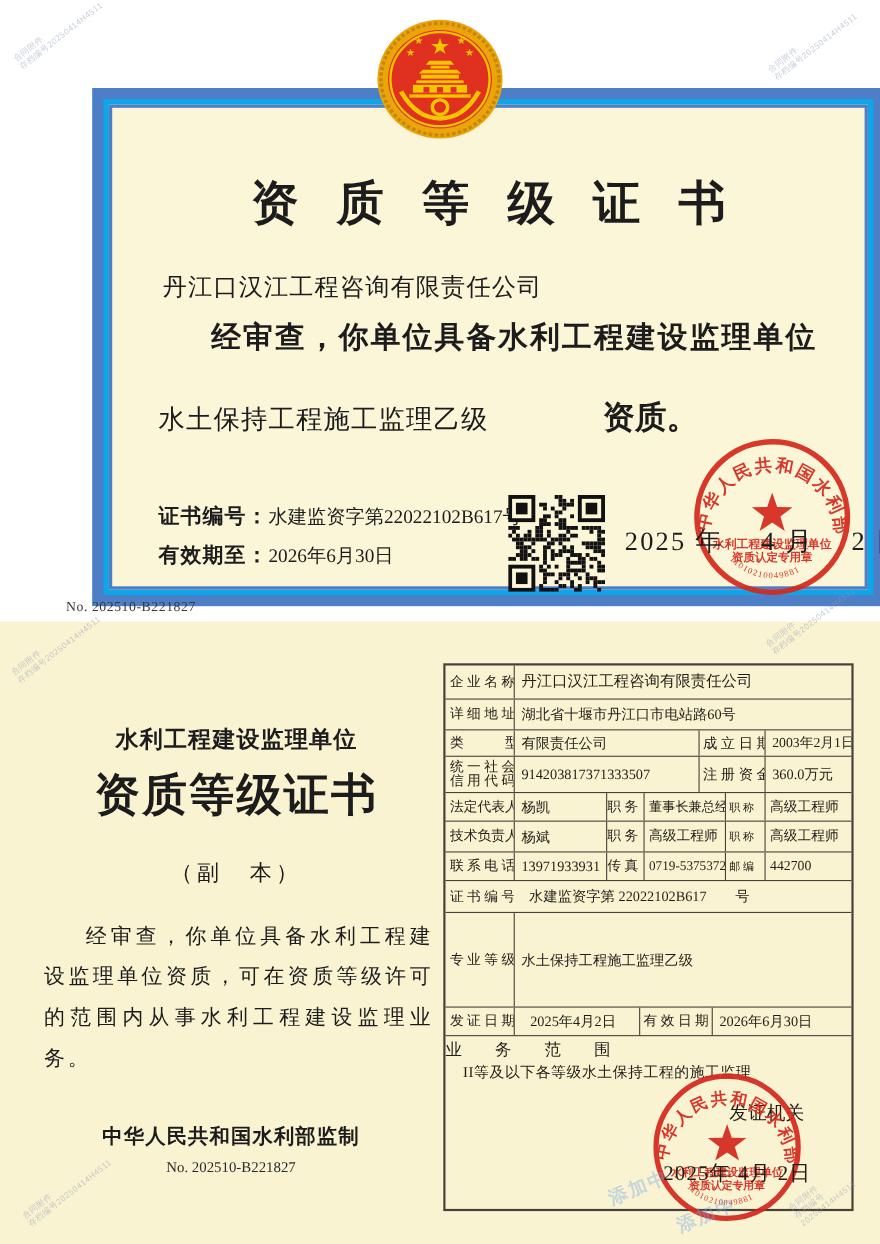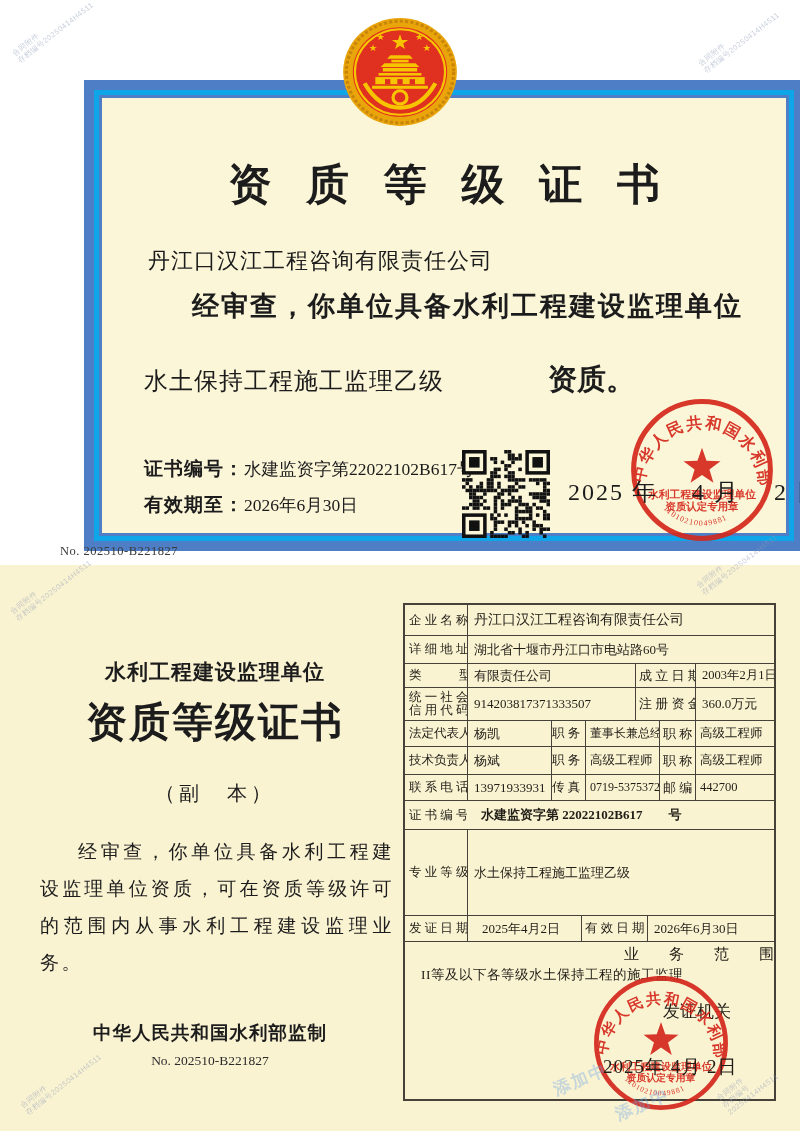--- a/index.html
+++ b/index.html
@@ -48,27 +48,27 @@
   .lab{width:62px;flex:none;font-size:12.5px;padding-left:4px;}
   .lab2{flex-direction:column;justify-content:center;align-items:flex-start;line-height:13px;}
   .grow{flex:1;padding-left:6px;}
   .h30{height:30px}.h27{height:27px}.h23{height:23px}.h32{height:32px}
   .h25{height:25px}.h28{height:28px}.h85{height:85px}
   .w-bval{width:168px;flex:none;padding-left:6px;}
   .w-blab{width:60px;flex:none;font-size:13px;padding-left:3px;}
   .w-cval{width:84px;flex:none;padding-left:6px;}
   .w-clab{width:34px;flex:none;font-size:12.5px;padding-left:0;}
   .w-cval2{width:74px;flex:none;padding-left:4px;font-size:12px;}
-  .w-clab2{width:36px;flex:none;font-size:13px;padding-left:3px;}
+  .w-clab2{width:36px;flex:none;font-size:10px;padding-left:3px;}
   .w-cval3{flex:1;padding-left:4px;font-size:12.5px;}
   .w-dval{width:114px;flex:none;padding-left:14px;}
   .w-dlab{width:66px;flex:none;font-size:12.5px;padding-left:3px;}
-  .noleft{border-left:none;font-weight:bold;}
+  .noleft{border-left:none;}
   .tr11{flex:1;display:block;position:relative;border-top:1px solid #46423a;}
-  .scope-header{position:absolute;left:0;top:3px;width:100%;text-align:right;font-size:15px;font-weight:500;}
+  .scope-header{position:absolute;left:0;top:3px;width:100%;text-align:left;font-size:15px;font-weight:500;}
   .scope-content{position:absolute;left:16px;top:24px;font-size:13.5px;letter-spacing:.5px;}
   .org-label{position:absolute;left:258px;top:58px;font-size:17px;z-index:1;}
   .b-date{position:absolute;left:198px;top:112px;font-size:19px;letter-spacing:1px;z-index:6;white-space:nowrap;}
   .seal-back{left:188px;top:33px;width:136px;height:136px;}
   
   .wm{position:absolute;transform:rotate(-38deg);font-size:7.5px;line-height:9px;
       color:#8d9bb5;opacity:.5;display:flex;flex-direction:column;z-index:8;
       font-family:"Liberation Sans","DejaVu Sans",sans-serif;letter-spacing:.5px;pointer-events:none;}
   .bwm{position:absolute;transform:rotate(-22deg);font-size:17px;font-weight:bold;
        color:rgba(110,165,230,.38);letter-spacing:2px;z-index:6;

